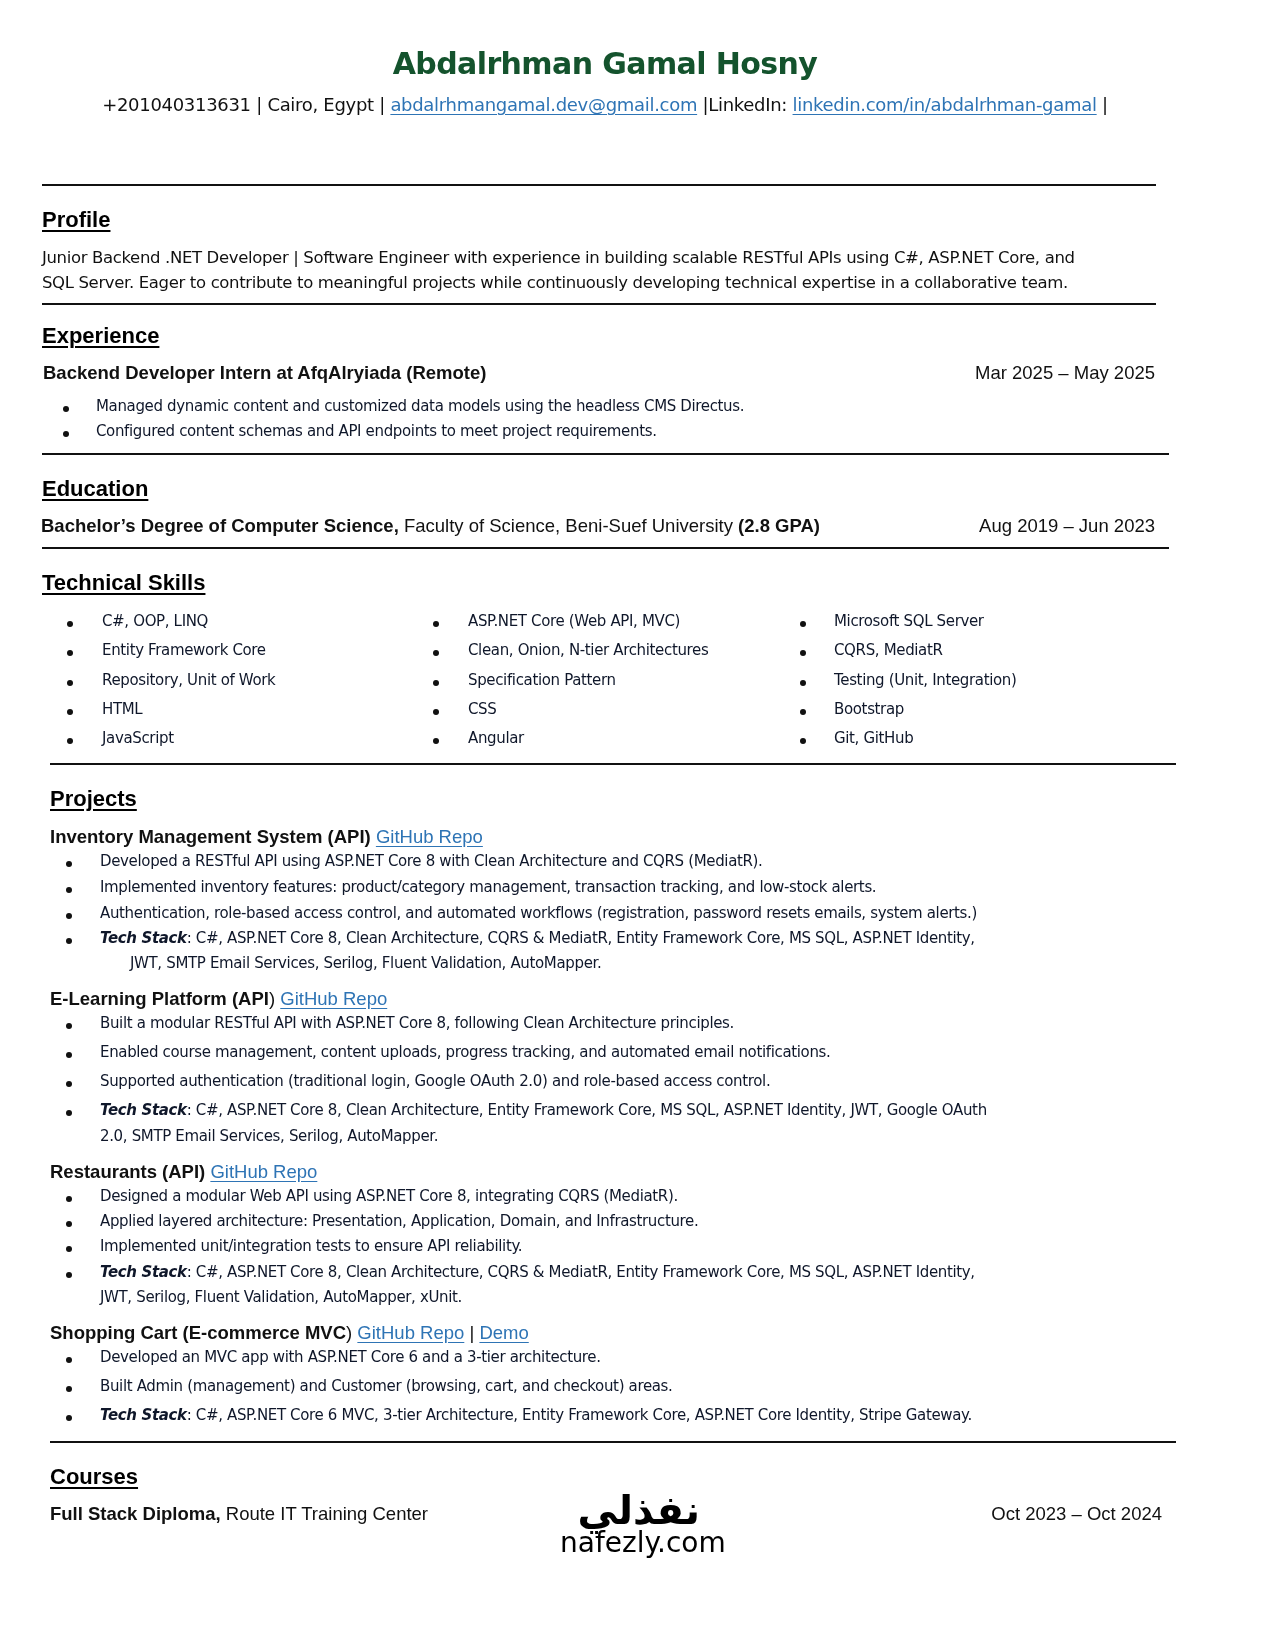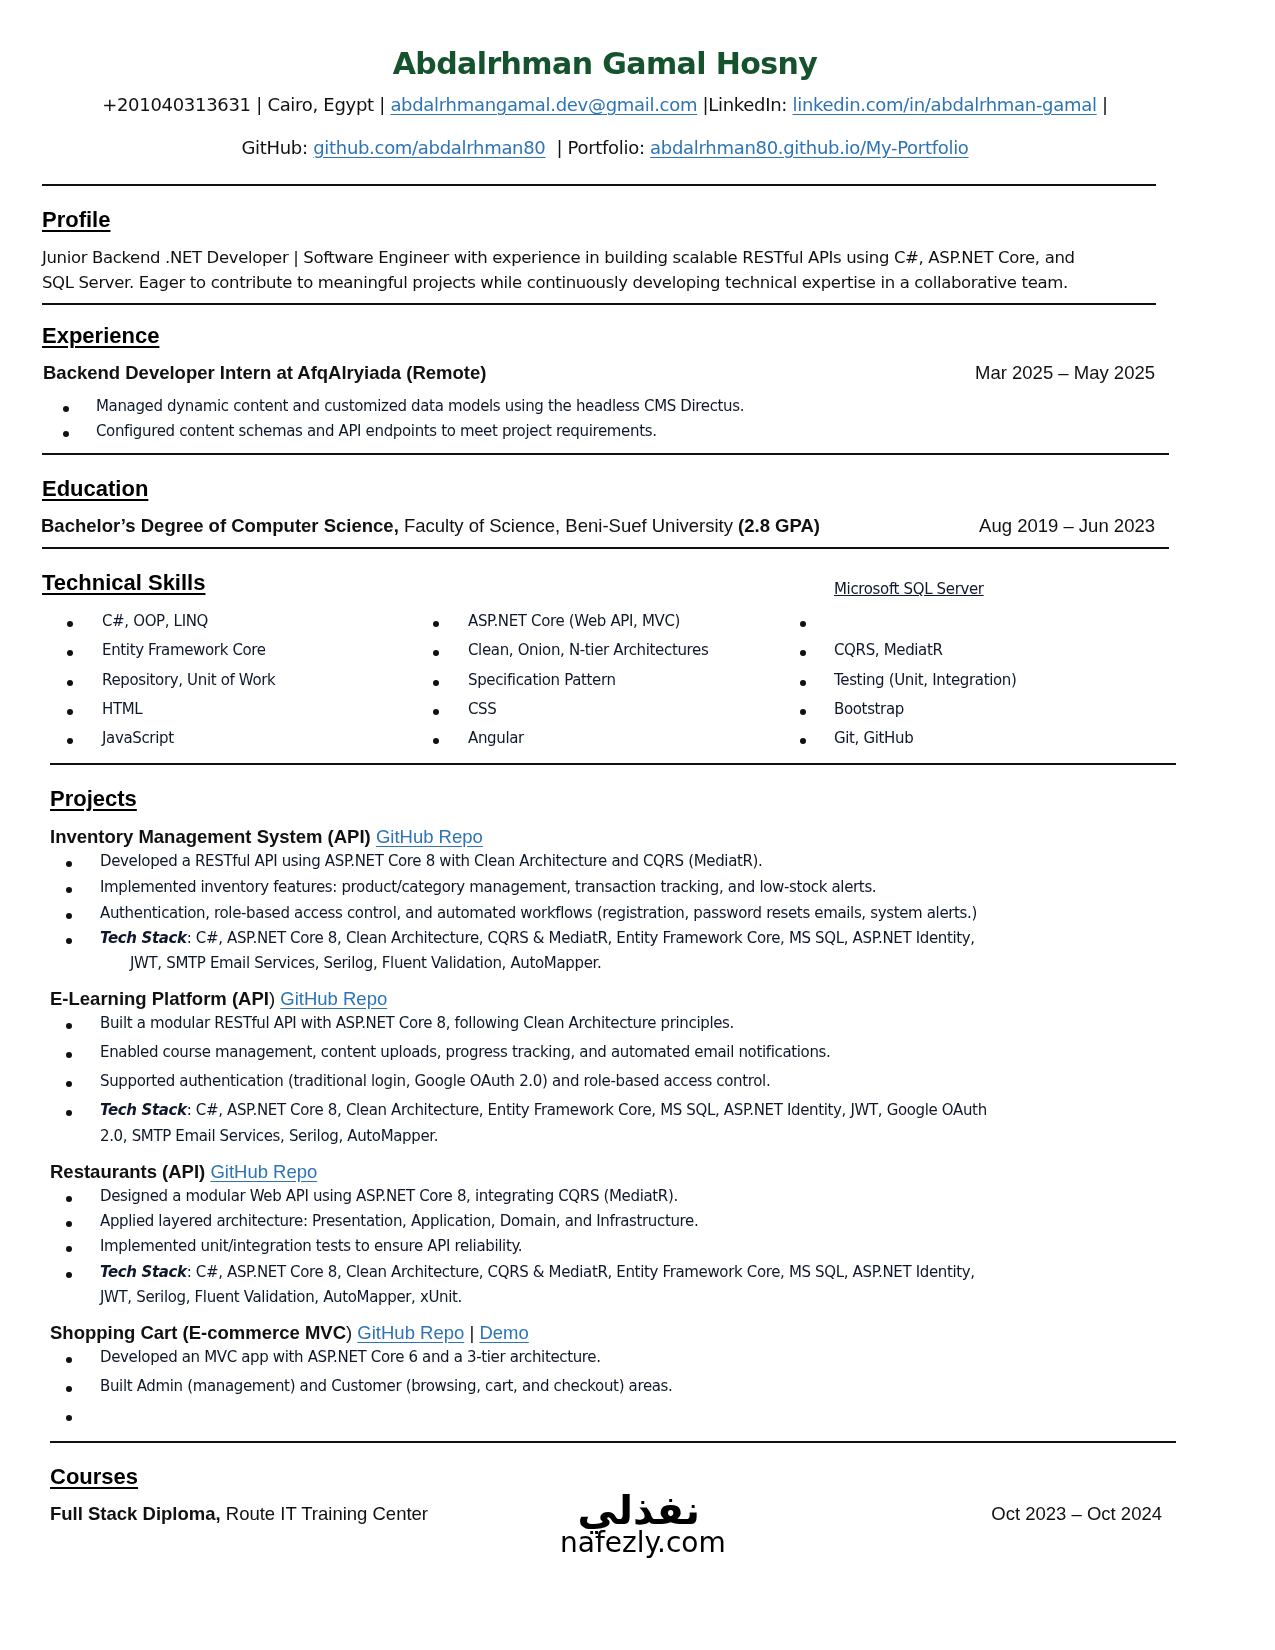--- a/index.html
+++ b/index.html
@@ -42,27 +42,20 @@
     <span>+201040313631</span>
     <span>|</span>
     <span>Cairo, Egypt</span>
     <span>|</span>
     <span class="link">abdalrhmangamal.dev@gmail.com</span>
     <span>|</span><span>LinkedIn:</span>
     <span class="link">linkedin.com/in/abdalrhman-gamal</span>
     <span>|</span>
   </div>
 
-  <div class="abs contact" style="top:137px;">
-    <span>GitHub:</span>
-    <span class="link">github.com/abdalrhman80</span>&nbsp;
-    <span>|</span>
-    <span>Portfolio:</span>
-    <span class="link">abdalrhman80.github.io/My-Portfolio</span>
-  </div>
 
   <div class="rule" style="left:42px; width:1114px; top:184px;"></div>
 
   <div class="abs section-title" style="left:42px; top:207px;">Profile</div>
   <div class="abs body-text" style="left:42px; top:248px;">Junior Backend .NET Developer | Software Engineer with experience in building scalable RESTful APIs using C#, ASP.NET Core, and</div>
   <div class="abs body-text" style="left:42px; top:273px;">SQL Server. Eager to contribute to meaningful projects while continuously developing technical expertise in a collaborative team.</div>
 
   <div class="rule" style="left:42px; width:1114px; top:303px;"></div>
 
   <div class="abs section-title" style="left:42px; top:323px;">Experience</div>
@@ -104,21 +97,21 @@
   <div class="bullet-dot" style="left:433px; top:650px;"></div>
   <div class="bullet-row" style="left:468px; top:641px;">Clean, Onion, N-tier  Architectures</div>
   <div class="bullet-dot" style="left:433px; top:680px;"></div>
   <div class="bullet-row" style="left:468px; top:671px;">Specification Pattern</div>
   <div class="bullet-dot" style="left:433px; top:709px;"></div>
   <div class="bullet-row" style="left:468px; top:700px;">CSS</div>
   <div class="bullet-dot" style="left:433px; top:738px;"></div>
   <div class="bullet-row" style="left:468px; top:729px;">Angular</div>
 
   <div class="bullet-dot" style="left:800px; top:621px;"></div>
-  <div class="bullet-row" style="left:834px; top:580px;text-decoration:underline;">Microsoft SQL Server</div>
+  <div class="bullet-row" style="left:834px; top:612px;">Microsoft SQL Server</div>
   <div class="bullet-dot" style="left:800px; top:650px;"></div>
   <div class="bullet-row" style="left:834px; top:641px;">CQRS, MediatR</div>
   <div class="bullet-dot" style="left:800px; top:680px;"></div>
   <div class="bullet-row" style="left:834px; top:671px;">Testing (Unit, Integration)</div>
   <div class="bullet-dot" style="left:800px; top:709px;"></div>
   <div class="bullet-row" style="left:834px; top:700px;">Bootstrap</div>
   <div class="bullet-dot" style="left:800px; top:738px;"></div>
   <div class="bullet-row" style="left:834px; top:729px;">Git, GitHub</div>
 
   <div class="rule" style="left:50px; width:1126px; top:763px;"></div>
@@ -171,20 +164,21 @@
     <span>Shopping Cart (E-commerce MVC</span><span class="normal-arial">)</span>
     <span class="link normal-arial">GitHub Repo</span>
     <span class="normal-arial">|</span>
     <span class="link normal-arial">Demo</span>
   </div>
   <div class="bullet-dot" style="left:66px; top:1357px;"></div>
   <div class="bullet-row" style="left:100px; top:1348px;">Developed an MVC app with ASP.NET Core 6 and a 3-tier architecture.</div>
   <div class="bullet-dot" style="left:66px; top:1386px;"></div>
   <div class="bullet-row" style="left:100px; top:1377px;">Built Admin (management) and Customer (browsing, cart, and checkout) areas.</div>
   <div class="bullet-dot" style="left:66px; top:1415px;"></div>
+  <div class="bullet-row" style="left:100px; top:1406px;"><span class="ts-label">Tech Stack</span><span>: C#, ASP.NET Core 6 MVC, 3-tier Architecture, Entity Framework Core, ASP.NET Core Identity, Stripe Gateway.</span></div>
 
   <div class="rule" style="left:50px; width:1126px; top:1441px;"></div>
 
   <div class="abs section-title" style="left:50px; top:1464px;">Courses</div>
   <div class="abs job-title" style="left:50px; top:1503px;">
     <span>Full Stack Diploma,</span>
     <span class="normal-arial">Route IT Training Center</span>
   </div>
   <div class="abs date" style="right:113px; top:1503px;">Oct 2023 – Oct 2024</div>
 

